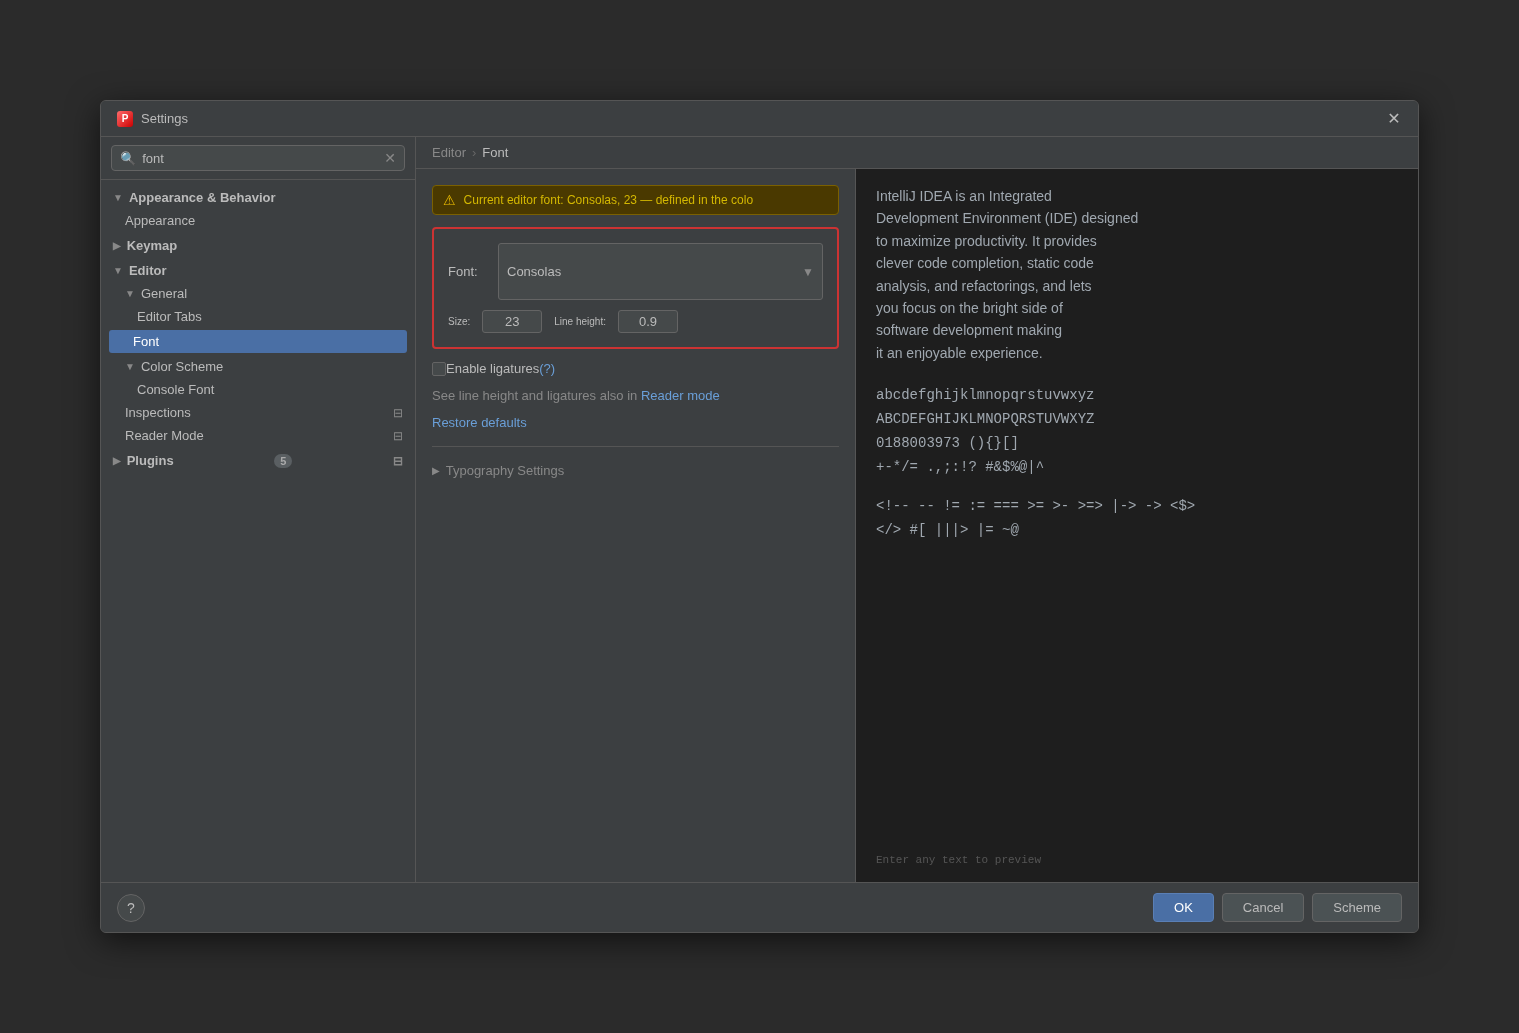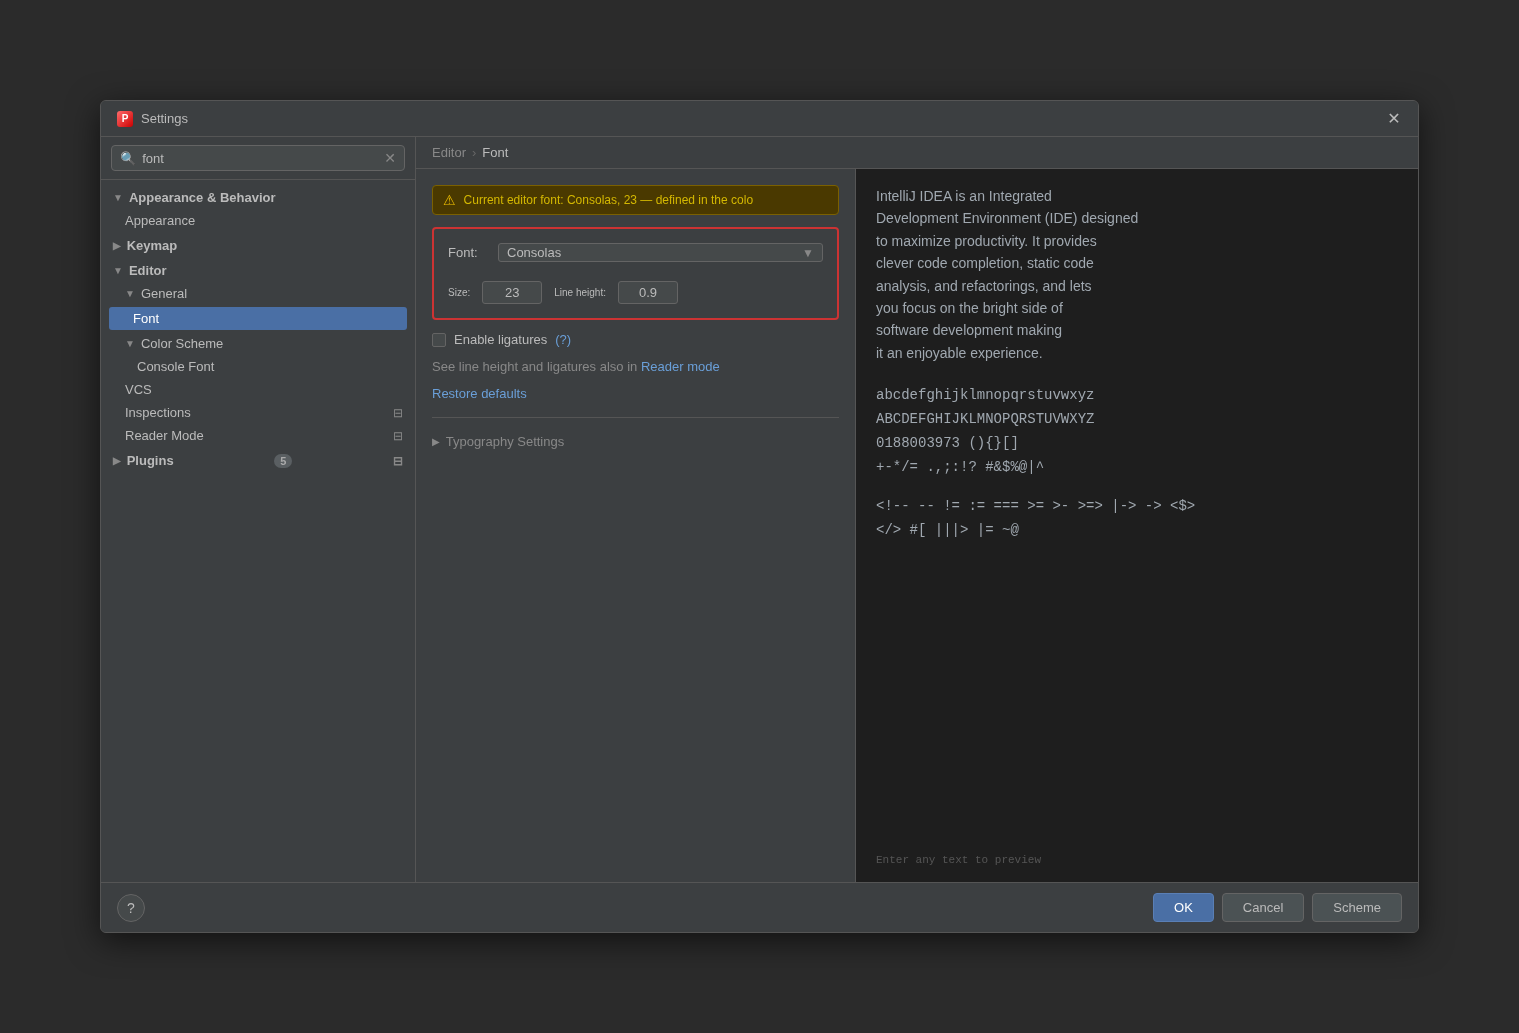--- a/index.html
+++ b/index.html
@@ -208,39 +208,39 @@
     .warn-icon {
       color: #f0c000;
       font-size: 14px;
     }
     .font-settings-box {
       border: 2px solid #cc3333;
       border-radius: 4px;
       padding: 14px;
       display: flex;
       flex-direction: column;
-      gap: 19px;
+      gap: 10px;
       background: #3c3f41;
     }
     .font-row {
       display: flex;
       align-items: center;
       gap: 10px;
     }
     .font-label {
       color: #bbbbbb;
       font-size: 13px;
       min-width: 40px;
     }
     .font-dropdown {
       flex: 1;
       background: #45494a;
       border: 1px solid #646464;
       border-radius: 3px;
-      padding: 1px 8px;
+      padding: 20px 8px;
       color: #bbbbbb;
       font-size: 13px;
       display: flex;
       align-items: center;
       justify-content: space-between;
       cursor: pointer;
     }
     .dropdown-arrow {
       color: #888;
       font-size: 12px;
@@ -260,21 +260,20 @@
       border: 1px solid #646464;
       border-radius: 3px;
       padding: 3px 6px;
       color: #bbbbbb;
       font-size: 13px;
       text-align: center;
     }
     .checkbox-row {
       display: flex;
       align-items: center;
-      gap: 8px;
     }
     .cb {
       width: 14px;
       height: 14px;
       border: 1px solid #646464;
       background: #45494a;
       border-radius: 2px;
     }
     .cb-label {
       color: #bbbbbb;
@@ -435,38 +434,38 @@
         <div class="nav-item nav-section">
           <span class="caret">▼</span>
           <span>Editor</span>
         </div>
 
         <div class="nav-item nav-child">
           <span class="caret">▼</span>
           <span>General</span>
         </div>
 
+        <div class="nav-item nav-child2">
+          <span>Editor Tabs</span>
+        </div>
 
         <div class="nav-item nav-child selected" style="margin: 2px 8px; border-radius: 3px;">
           <span>Font</span>
         </div>
 
         <div class="nav-item nav-child">
           <span class="caret">▼</span>
           <span>Color Scheme</span>
         </div>
 
 
         <div class="nav-item nav-child2">
           <span>Console Font</span>
         </div>
 
-        <div class="nav-item nav-child">
-          <span>VCS</span>
-        </div>
 
         <div class="nav-item nav-child">
           <span>Inspections</span>
           <span class="nav-icon-right">⊟</span>
         </div>
 
 
         <div class="nav-item nav-child">
           <span>Reader Mode</span>
           <span class="nav-icon-right">⊟</span>

